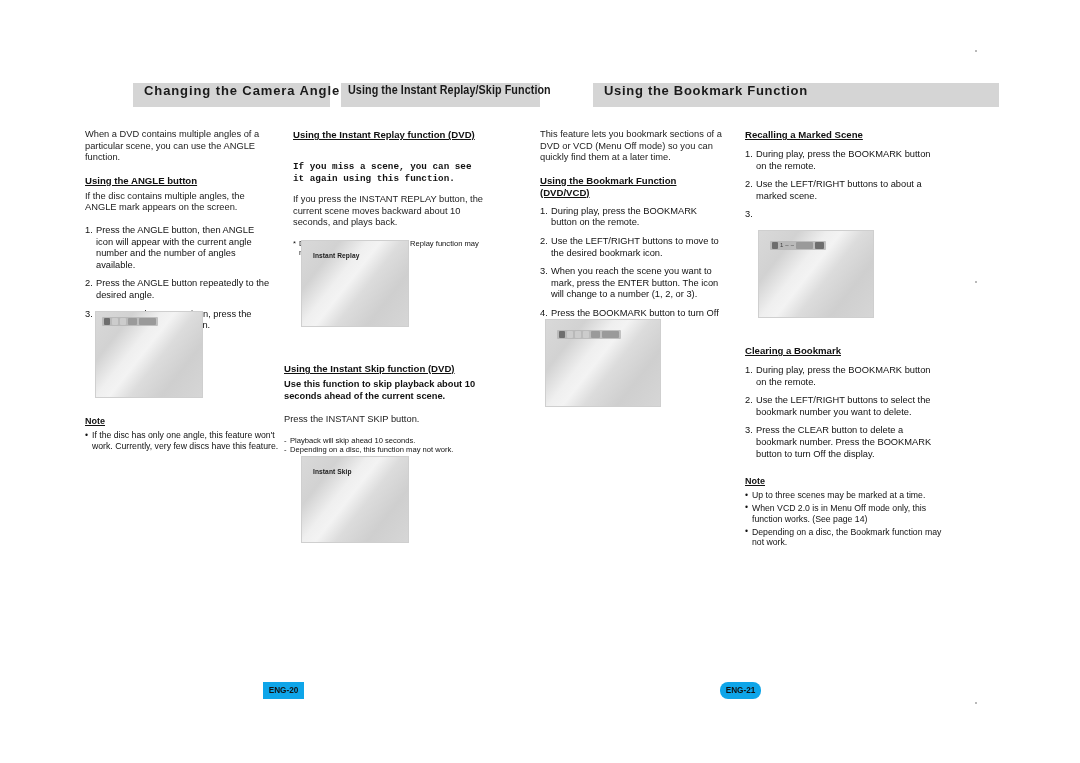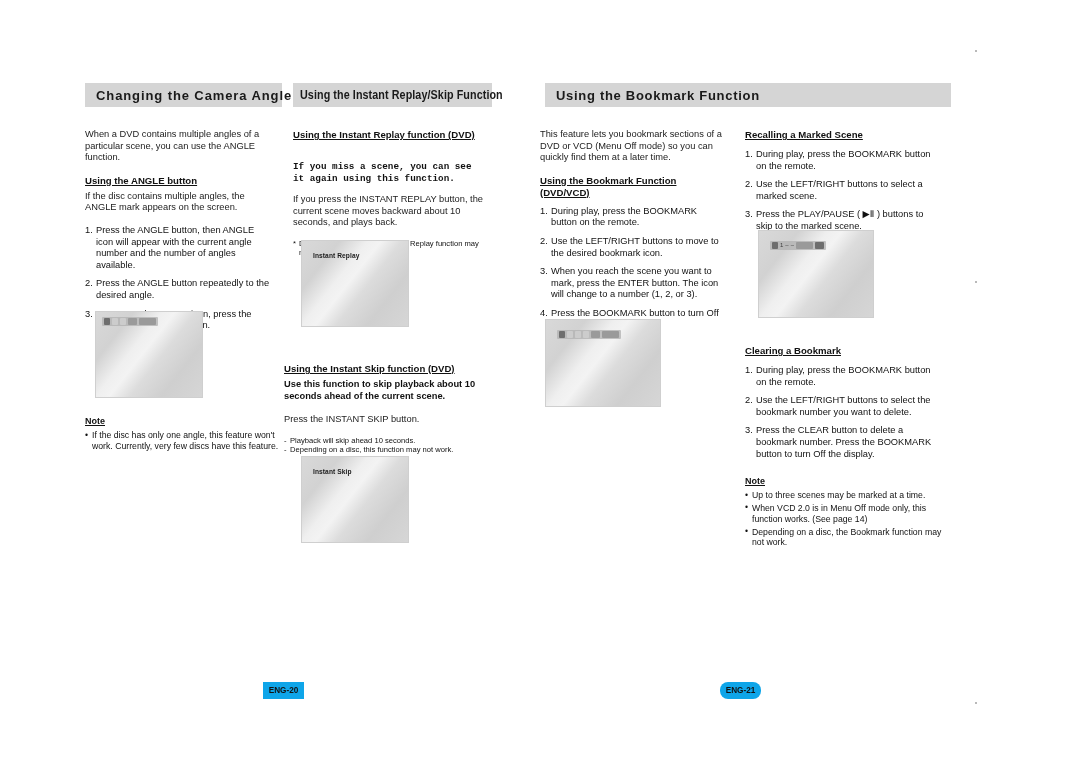--- a/index.html
+++ b/index.html
@@ -22,21 +22,21 @@
     height: 763px;
   }
   #page-left  { left: 0;   width: 520px; }
   #page-right { left: 520px; width: 560px; }
 
   
   .hdr-bar {
     position: absolute;
     background: #d5d5d5;
     display: flex;
-    align-items: center;
+    margin-left: 48px;
   }
   .hdr-bar span {
     font-weight: bold;
     color: #1a1a1a;
     white-space: nowrap;
   }
 
   #hdr-angle {
     left: 85px; top: 83px; width: 186px; height: 24px;
     padding-left: 11px;
@@ -313,22 +313,22 @@
       <span class="cell light sm"></span>
       <span class="cell mid"></span>
       <span class="cell wide"></span>
     </div>
   </div>
 
   <div class="col" style="left:225px; top:129px; width:197px;">
     <p class="sub-head">Recalling a Marked Scene</p>
     <ul class="num-list" style="margin-top:8px;">
       <li><span class="n">1.</span><span>During play, press the BOOKMARK button on the remote.</span></li>
-      <li><span class="n">2.</span><span>Use the LEFT/RIGHT buttons to select a marked scene.</span></li>
-      <li><span class="n">3.</span><span>Press the PLAY/PAUSE ( ▶Ⅱ ) buttons to skip to the marked scene.</span></li>
+      <li><span class="n">2.</span><span>Use the LEFT/RIGHT buttons to about a marked scene.</span></li>
+      <li><span class="n">3.</span></li>
     </ul>
   </div>
 
   <div class="tv" style="left:238px; top:230px; width:116px; height:88px;">
     <div class="osd" style="left:11px; top:10px;">
       <span class="cell dark sm"></span>
       <span class="glyph">1</span>
       <span class="glyph">–</span>
       <span class="glyph">–</span>
       <span class="cell wide"></span>

